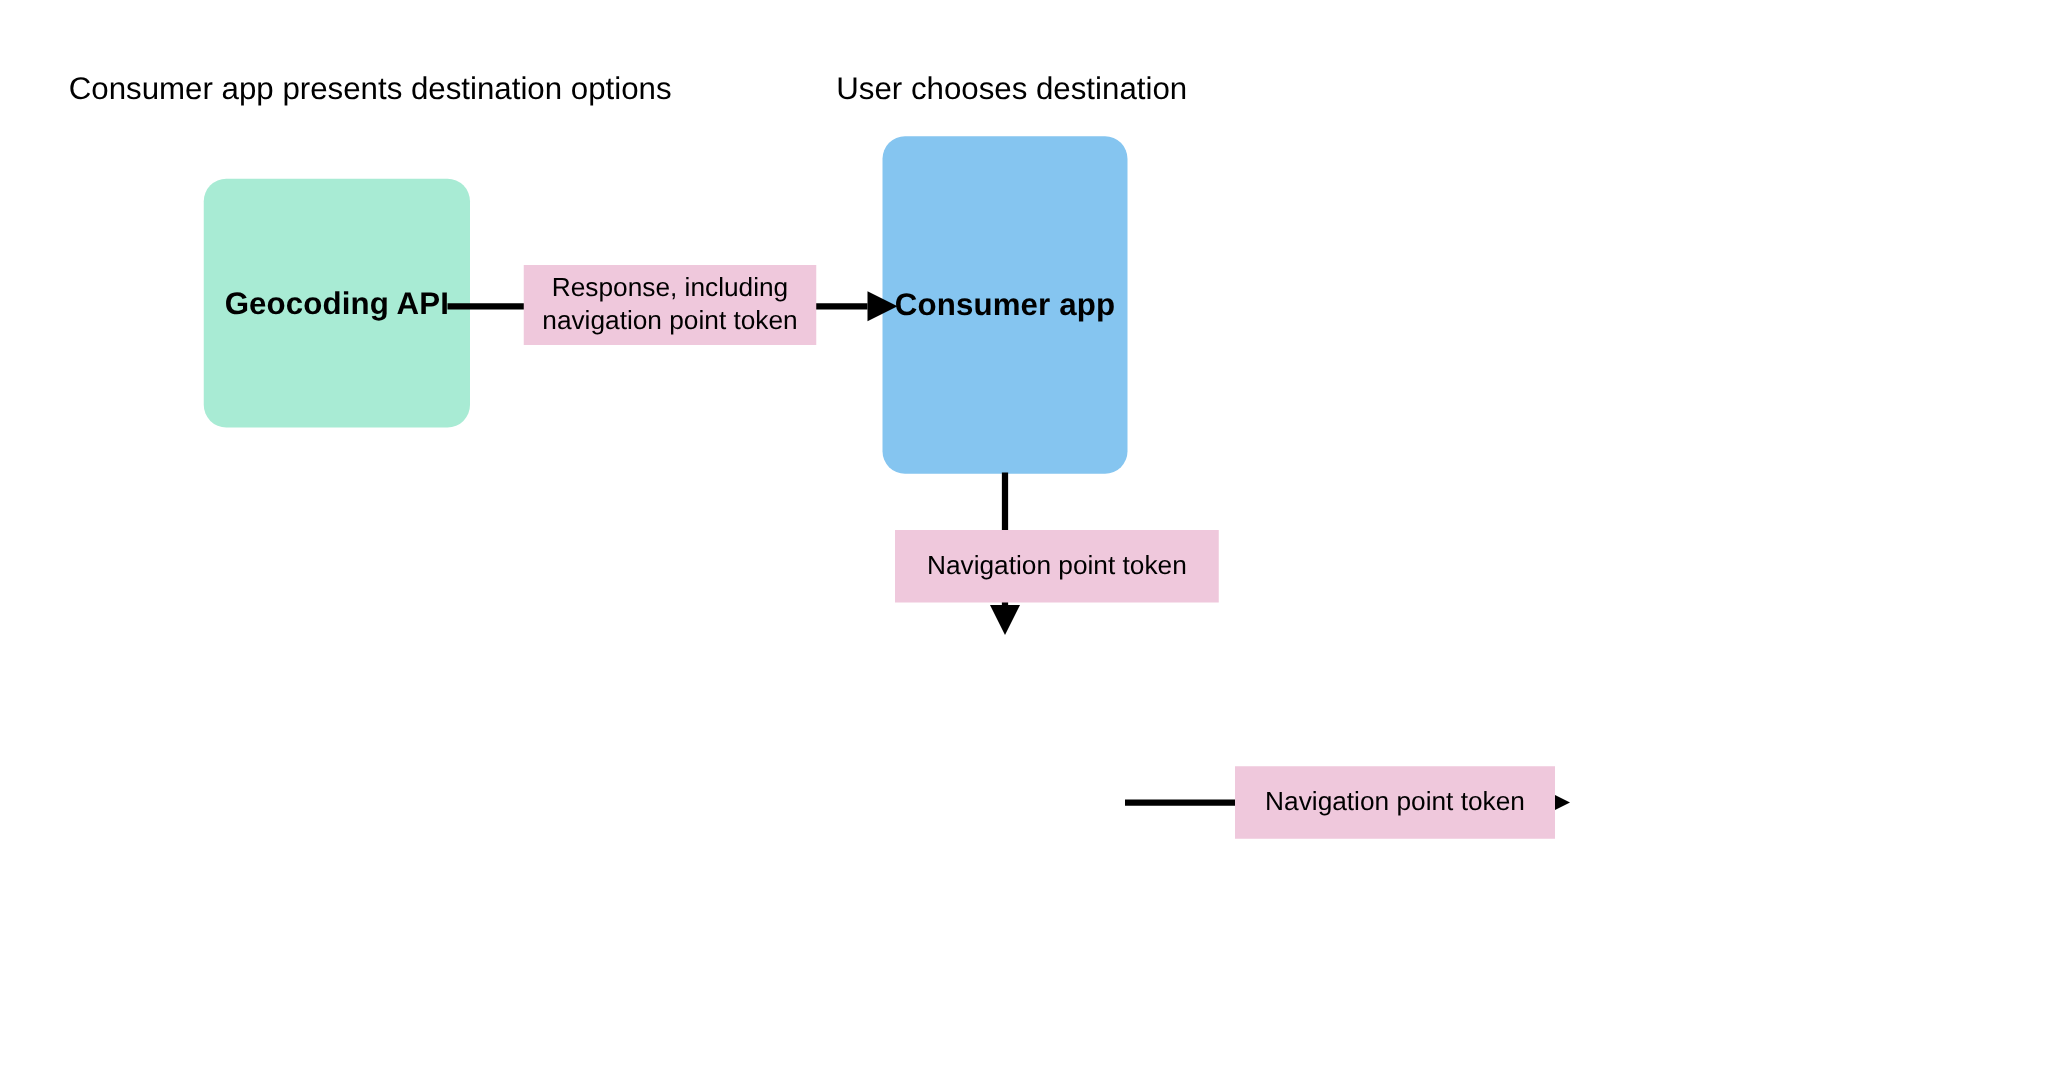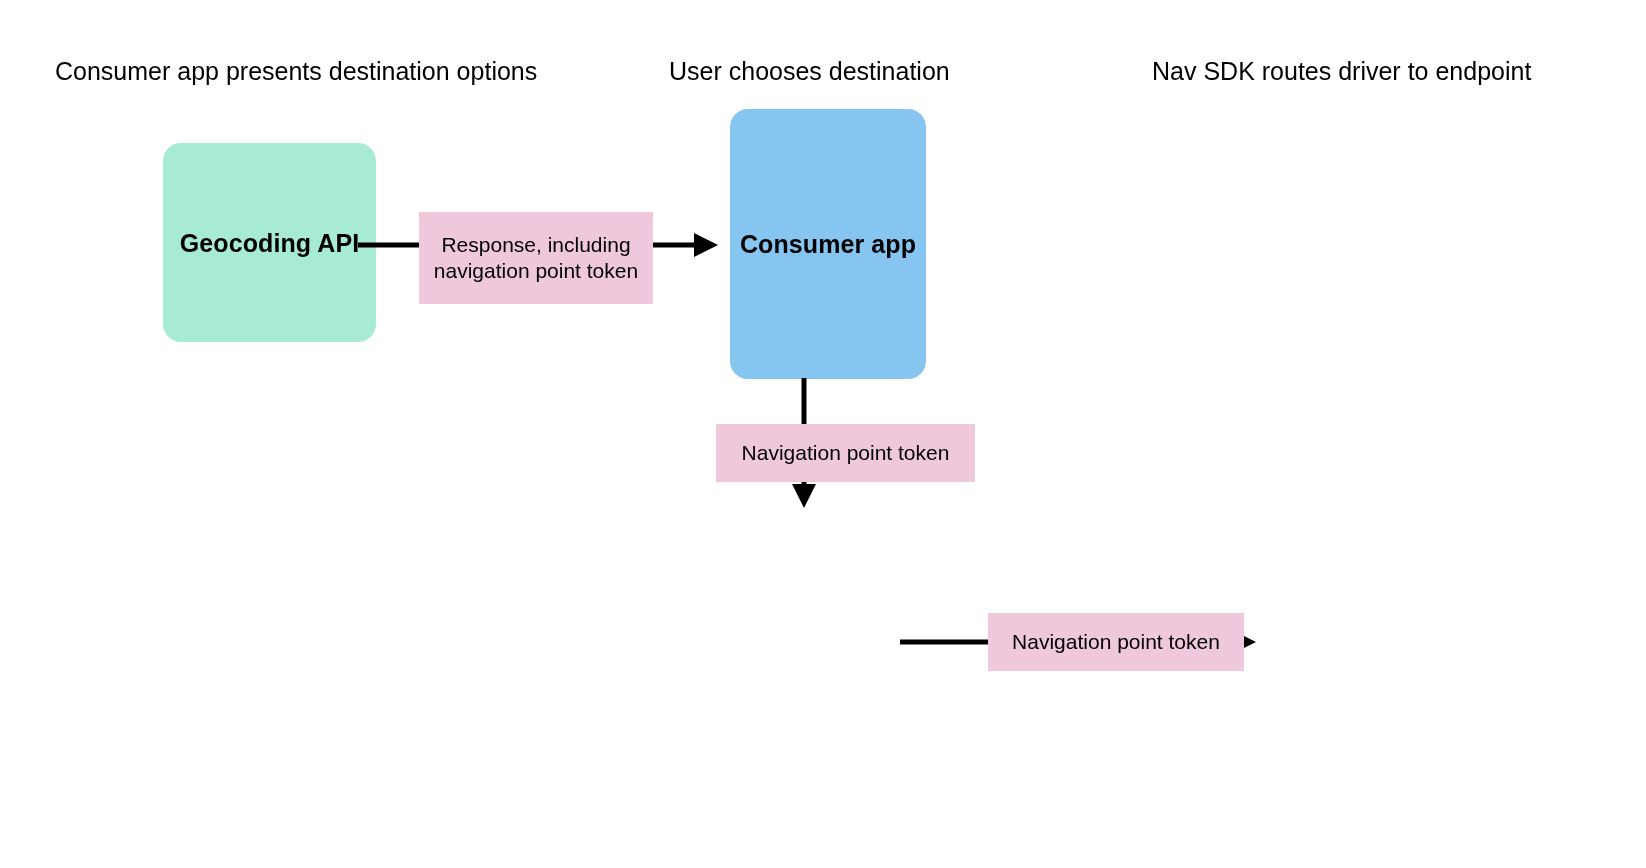--- a/index.html
+++ b/index.html
@@ -75,48 +75,47 @@
 </style>
 </head>
 <body>
 
 <div id="canvas">
 
   <div class="col-header" style="left:669px; top:56px;">User chooses destination</div>
 
   <div class="col-header" style="left:55px; top:56px;">Consumer app presents destination options</div>
 
-  <div class="col-header" style="left:1152px; top:56px;">Nav SDK routes driver to endpoint</div>
 
   <svg class="connector" style="left:358px; top:222px; width:360px; height:46px;" width="360" height="46" viewBox="0 0 360 46">
     <line x1="0" y1="23" x2="336" y2="23"></line>
     <polygon points="336,11 360,23 336,35"></polygon>
   </svg>
 
   <svg class="connector" style="left:781px; top:378px; width:46px; height:130px;" width="46" height="130" viewBox="0 0 46 130">
     <line x1="23" y1="0" x2="23" y2="106"></line>
     <polygon points="11,106 35,106 23,130"></polygon>
   </svg>
 
   <svg class="connector" style="left:900px; top:619px; width:356px; height:46px;" width="356" height="46" viewBox="0 0 356 46">
     <line x1="0" y1="23" x2="332" y2="23"></line>
     <polygon points="332,11 356,23 332,35"></polygon>
   </svg>
 
   <div class="node" style="left:163px; top:143px; width:213px; height:199px; background:#A8EBD4;">
     <span class="node-label">Geocoding API</span>
   </div>
 
-  <div class="node" style="left:706px; top:109px; width:196px; height:270px; background:#85C5F0;margin-left:24px;">
+  <div class="node" style="left:706px; top:109px; width:196px; height:270px; background:#85C5F0;">
     <span class="node-label">Consumer app</span>
   </div>
 
 
 
-  <div class="edge-label" style="left:419px; top:212px; width:234px; height:92px; background:#EFC8DC;">
+  <div class="edge-label" style="left:419px; top:212px; width:234px; height:64px; background:#EFC8DC;">
     <span class="edge-label-text" style="width:208px;">Response, including navigation point token</span>
   </div>
 
   <div class="edge-label" style="left:716px; top:424px; width:259px; height:58px; background:#EFC8DC;">
     <span class="edge-label-text">Navigation point token</span>
   </div>
 
   <div class="edge-label" style="left:988px; top:613px; width:256px; height:58px; background:#EFC8DC;">
     <span class="edge-label-text">Navigation point token</span>
   </div>

